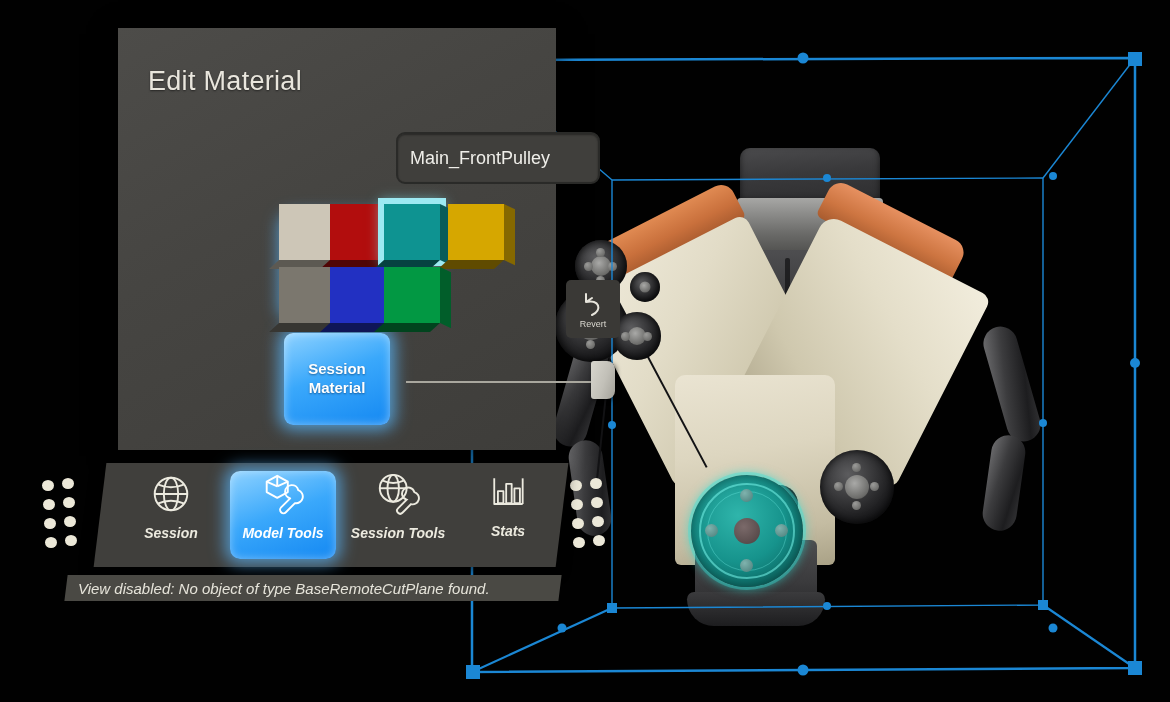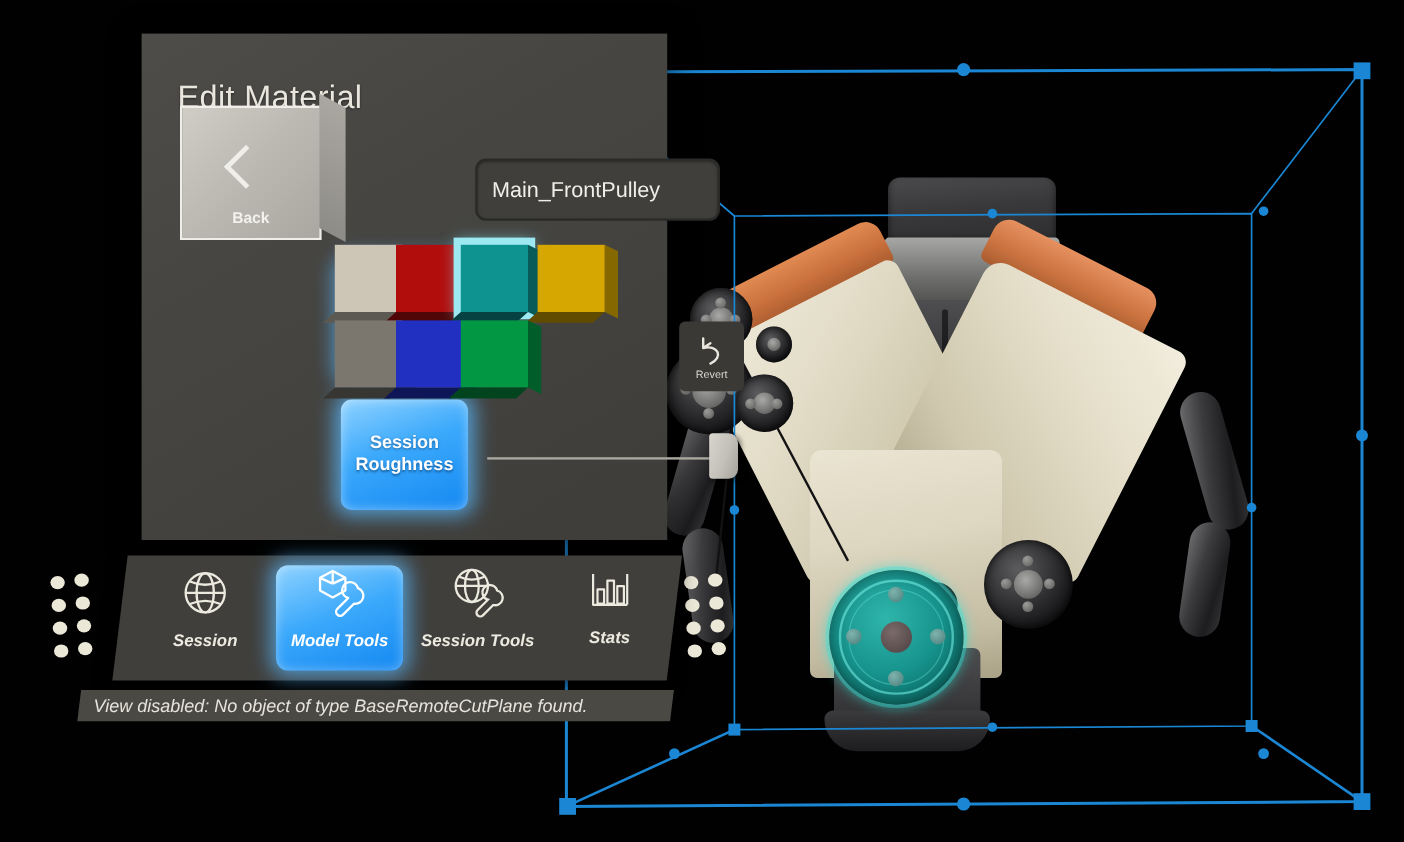--- a/index.html
+++ b/index.html
@@ -173,21 +173,21 @@
   .sw .face{ position:absolute; inset:0; }
   .sw .r{ position:absolute; left:100%; top:0; width:11px; height:56px;
           transform:skewY(26deg); transform-origin:left top; filter:brightness(.62); }
   .sw .b{ position:absolute; left:0; top:100%; width:56px; height:9px;
           transform:skewX(-48deg); transform-origin:left top; filter:brightness(.45); }
   .sw.selected{
     box-shadow:0 0 0 6px #9de9f2, 0 0 12px 4px rgba(130,235,245,.6);
   }
   
   #revert{
-    position:absolute; left:448px; top:240px; width:54px; height:58px;
+    position:absolute; left:448px; top:252px; width:54px; height:58px;
     background:#3a3936; border-radius:5px;
     display:flex; flex-direction:column; align-items:center; justify-content:center;
   }
   #revert-label{ font-size:9px; color:#d9d7cf; margin-top:1px; }
   
   #slider-track{
     position:absolute; left:288px; top:353px; width:198px; height:2px;
     background:#a9a79e;
   }
   #slider-knob{
@@ -340,36 +340,31 @@
       <circle cx="1043" cy="423" r="4" fill="#1b87d4"></circle>
       <circle cx="827" cy="178" r="4" fill="#1b87d4"></circle>
       <circle cx="827" cy="606" r="4" fill="#1b87d4"></circle>
     </svg>
   </div>
 
   <div id="panel">
 
     <div id="panel-title">Edit Material</div>
 
-    <div id="back-btn">
-      <div class="side"></div>
-      <div class="chev"></div>
-      <div id="back-label">Back</div>
-    </div>
 
     <div id="mat-name">
       <span>Main_FrontPulley</span>
     </div>
 
     <div id="toggle-tint" class="glow-btn">
       <span><span>Toggle</span><br><span>Tint</span></span>
     </div>
 
     <div id="override-rough" class="glow-btn">
-      <span><span>Session</span><br><span>Roughness</span></span>
+      <span><span>Session</span><br><span>Material</span></span>
     </div>
 
     <div class="sw" style="left:161px; top:176px;">
       <div class="face" style="background:#cdc6b7"></div>
         <div class="r" style="background:#cdc6b7"></div>
         <div class="b" style="background:#cdc6b7"></div>
     </div>
     <div class="sw" style="left:212px; top:176px;">
       <div class="face" style="background:#b20d0d"></div>
         <div class="r" style="background:#b20d0d"></div>

